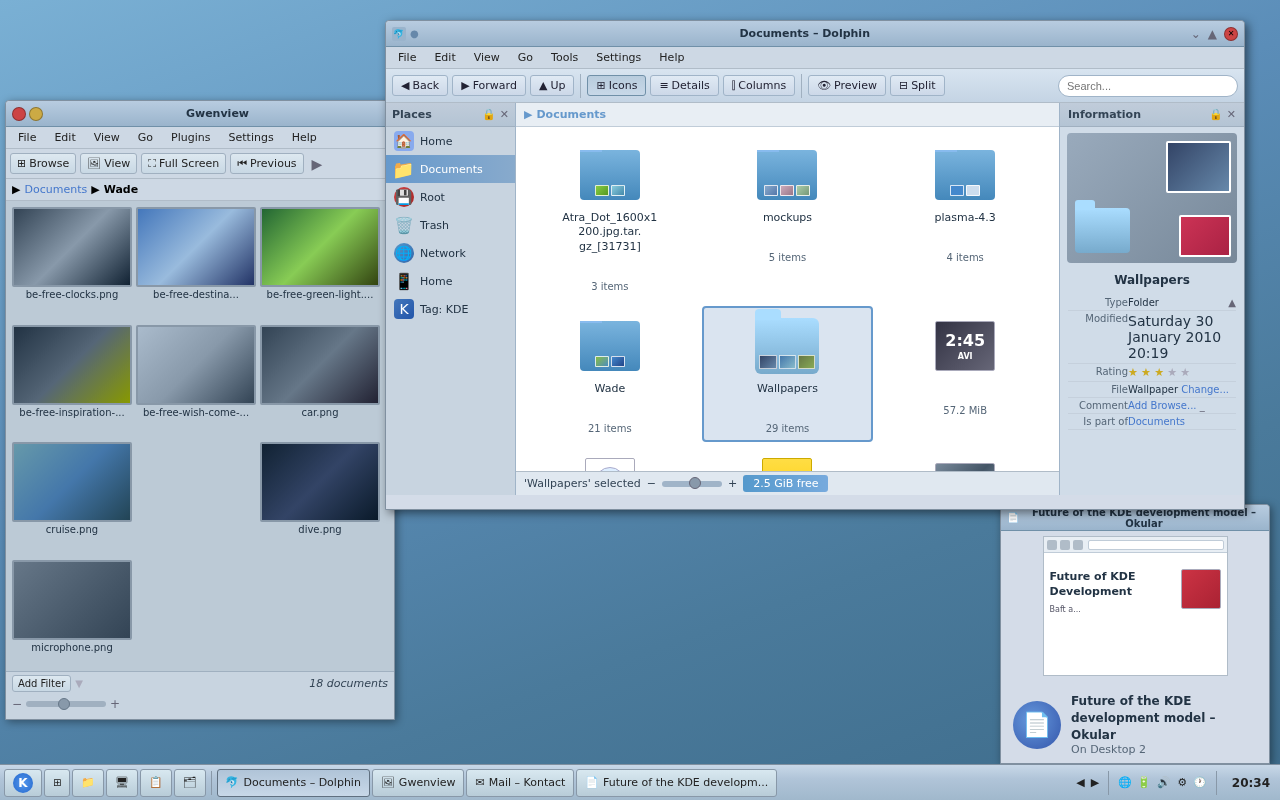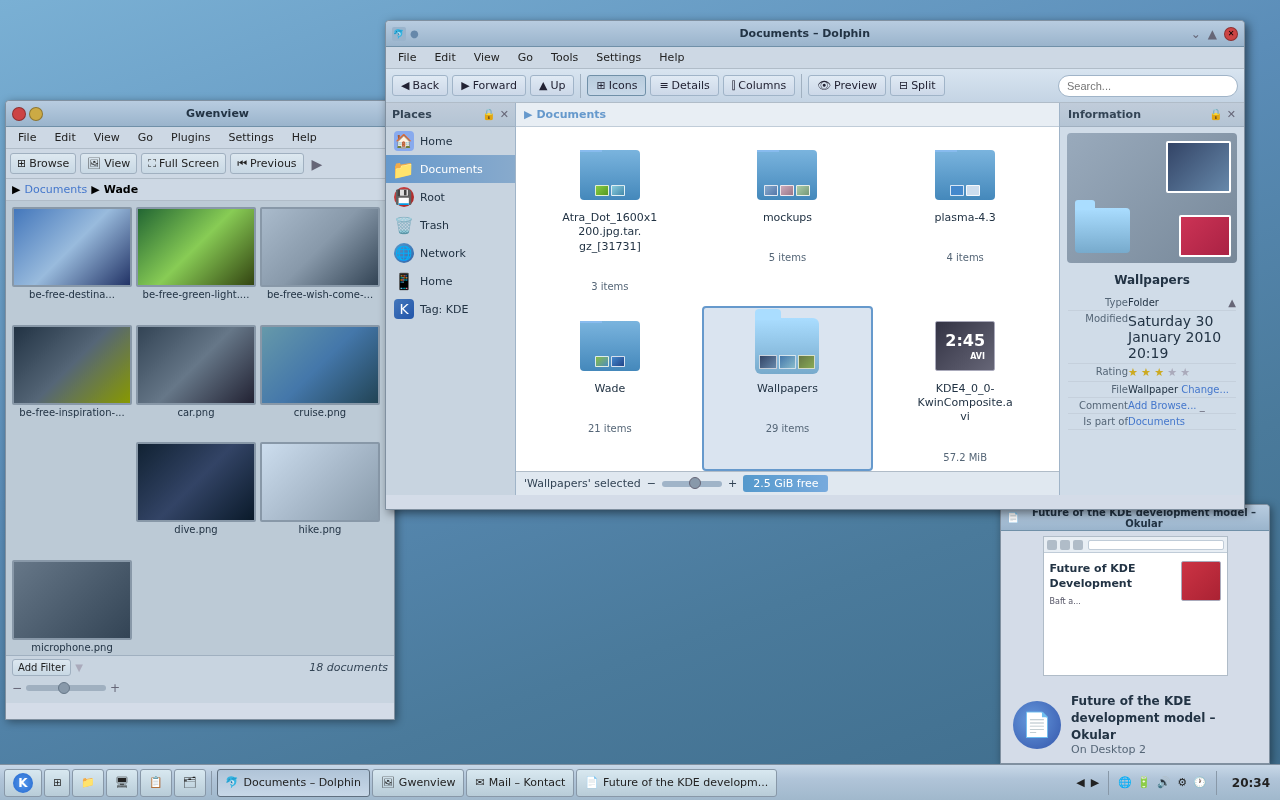--- a/index.html
+++ b/index.html
@@ -610,21 +610,21 @@
     }
 
     .web-nav-btn {
       width: 10px;
       height: 10px;
       border-radius: 2px;
       background: #b0bcc8;
     }
 
     .web-content {
-      padding: 8px 6px;
+      padding: 16px 6px;
       font-size: 9px;
       color: #334;
       line-height: 1.4;
     }
 
     .web-h1 {
       font-size: 11px;
       font-weight: bold;
       color: #223344;
       margin-bottom: 4px;
@@ -687,62 +687,62 @@
   <div class="gwenview-breadcrumb">
     <span>▶</span>
     <span style="color:#4477cc;cursor:pointer;">Documents</span>
     <span>▶</span>
     <span style="font-weight:bold;">Wade</span>
   </div>
 
   <div style="display:grid;grid-template-columns:repeat(3,120px);gap:4px;padding:6px;height:calc(100% - 140px);overflow:hidden;background:#bccad6;">
 
     <div class="thumb-item">
+      <div class="thumb-img img-clocks"></div>
+      <div class="thumb-label">be-free-clocks.png</div>
+    </div>
+    <div class="thumb-item">
       <div class="thumb-img img-destina"></div>
       <div class="thumb-label">be-free-destina...</div>
     </div>
 
     <div class="thumb-item">
       <div class="thumb-img img-green"></div>
       <div class="thumb-label">be-free-green-light....</div>
     </div>
     <div class="thumb-item">
+      <div class="thumb-img img-inspire"></div>
+      <div class="thumb-label">be-free-inspiration-...</div>
+    </div>
+    <div class="thumb-item">
       <div class="thumb-img img-wish"></div>
       <div class="thumb-label">be-free-wish-come-...</div>
-    </div>
-    <div class="thumb-item">
-      <div class="thumb-img img-inspire"></div>
-      <div class="thumb-label">be-free-inspiration-...</div>
     </div>
 
     <div class="thumb-item">
       <div class="thumb-img img-car"></div>
       <div class="thumb-label">car.png</div>
     </div>
     <div class="thumb-item">
       <div class="thumb-img img-cruise"></div>
       <div class="thumb-label">cruise.png</div>
     </div>
     <div></div>
 
     <div class="thumb-item">
       <div class="thumb-img img-dive"></div>
       <div class="thumb-label">dive.png</div>
     </div>
     <div class="thumb-item">
-      <div class="thumb-img img-hike"></div>
-      <div class="thumb-label">hike.png</div>
-    </div>
-    <div class="thumb-item">
       <div class="thumb-img img-micro" style="background:linear-gradient(135deg,#667788,#334455);"></div>
       <div class="thumb-label">microphone.png</div>
     </div>
   </div>
 
-  <div style="position:absolute;bottom:16px;left:0;right:0;height:48px;background:#c8d4e0;border-top:1px solid #a0b0c0;display:flex;flex-direction:column;">
+  <div style="position:absolute;bottom:0;left:0;right:0;height:48px;background:#c8d4e0;border-top:1px solid #a0b0c0;display:flex;flex-direction:column;">
     <div style="display:flex;align-items:center;padding:3px 6px;gap:4px;">
       <div class="toolbar-btn" style="padding:2px 5px;font-size:10px;">Add Filter</div>
       <span style="font-size:10px;color:#aab;">▼</span>
       <span style="flex:1;"></span>
       <span style="font-size:11px;color:#334455;font-style:italic;">18 documents</span>
     </div>
     <div style="display:flex;align-items:center;padding:2px 6px;gap:4px;">
       <span style="font-size:12px;color:#667;">−</span>
       <div style="width:80px;height:6px;background:#a0b0c0;border-radius:3px;position:relative;">
         <div style="position:absolute;left:40%;top:-3px;width:12px;height:12px;background:#8899aa;border-radius:50%;border:1px solid #667788;"></div>
@@ -926,27 +926,26 @@
               </div>
             </div>
           </div>
           <div class="file-name">Wallpapers</div>
           <div class="file-info">29 items</div>
         </div>
 
         <div class="file-item">
           <div class="file-icon">
             <div class="avi-preview">
-              <div style="text-align:right;color:white;">
+              <div style="text-align:center;color:white;">
                 <div style="font-size:16px;margin-bottom:2px;">2:45</div>
                 <div style="font-size:8px;">AVI</div>
               </div>
             </div>
           </div>
-          <div class="file-name">KDE4_0_0-KwinComposite.avi</div>
           <div class="file-info">57.2 MiB</div>
         </div>
 
         <div class="file-item">
           <div class="file-icon">
             <div class="vcf-icon">
               <div class="vcf-avatar"></div>
               <div style="position:absolute;bottom:4px;font-size:8px;color:#6699cc;font-weight:bold;">VCF</div>
             </div>
           </div>

